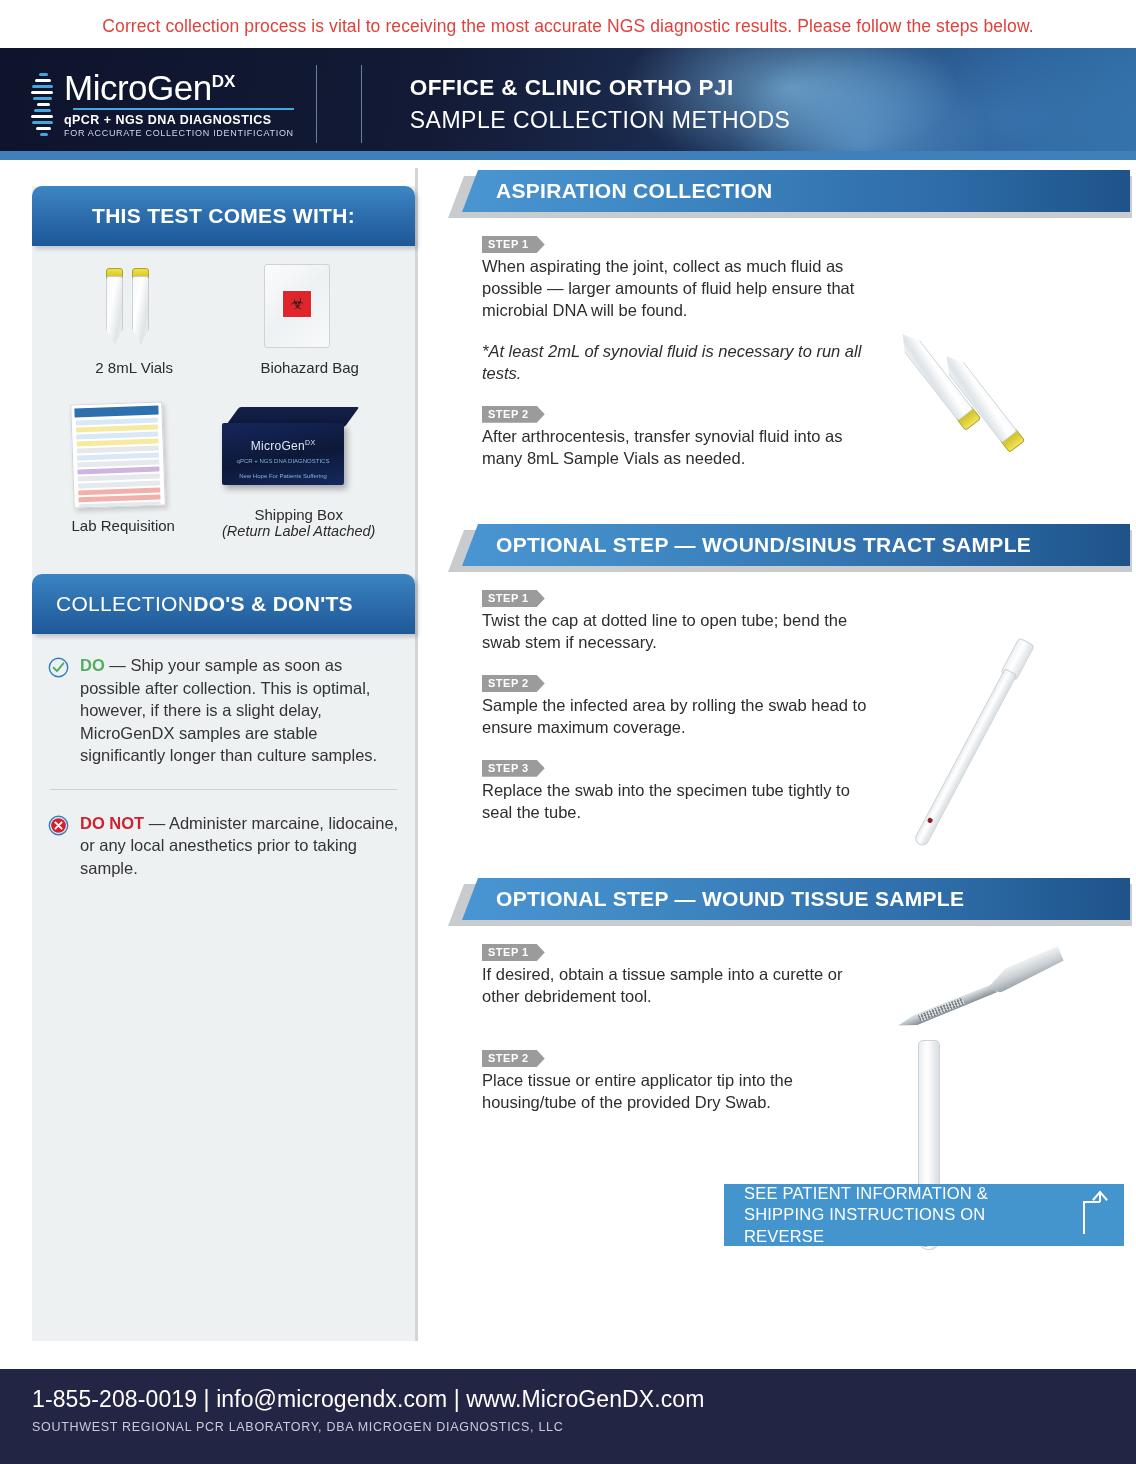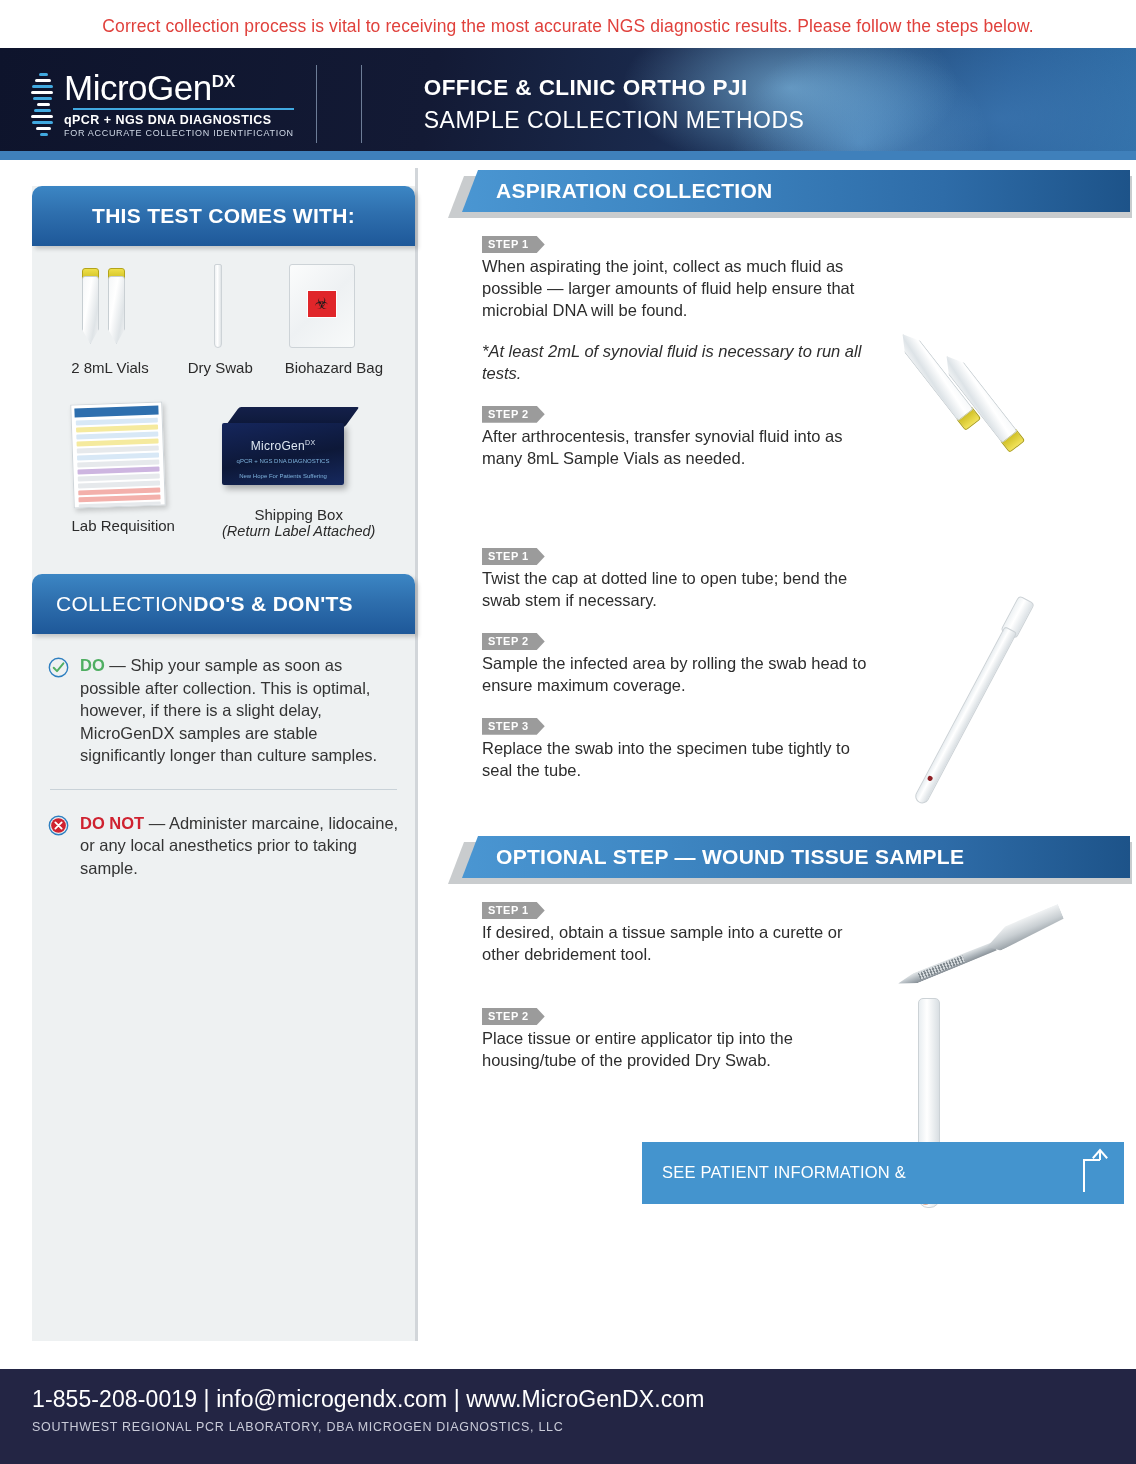--- a/index.html
+++ b/index.html
@@ -50,21 +50,21 @@
   .logo-ortho { display:flex; align-items:center; gap:7px; }
   .ortho-text { color:#fff; line-height:1; }
   .ortho-row { display:flex; align-items:flex-end; }
   .ortho-a { font-size:25px; font-weight:400; letter-spacing:.4px; }
   .ortho-b { font-size:28px; font-weight:700; letter-spacing:0px; }
   .ortho-reg { font-size:9px; vertical-align:super; }
   .ortho-by { font-size:8.5px; color:#ffffff; letter-spacing:.2px; margin-top:-4px; }
   .ortho-rule { height:1.5px; background:#41a9e0; width:100%; margin:4px 0 3px; }
   .ortho-sub { font-size:11.5px; font-style:italic; letter-spacing:.6px; text-align:right; }
 
-  .banner-title { margin-left:40px; color:#fff; }
+  .banner-title { margin-left:26px; color:#fff; }
   .banner-title .l1 { font-size:22.5px; font-weight:700; letter-spacing:.4px; }
   .banner-title .l2 { font-size:23px; font-weight:400; letter-spacing:.5px; margin-top:6px; }
 
   
   .body-wrap { position:relative; height:1181px; }
   .col-left { position:absolute; left:32px; top:26px; width:383px; bottom:0;
               background:#eef1f2; }
   .col-div  { position:absolute; left:415px; top:8px; bottom:0; width:3px; background:#d2d6da; }
 
   
@@ -228,21 +228,21 @@
   .tube2 { position:absolute; width:22px; height:210px; }
   .tube2 .body {
     position:absolute; inset:0;
     background:linear-gradient(90deg,#e9eef1,#ffffff 40%,#d9dfe3);
     border:1px solid #ccd2d6; border-radius:5px 5px 10px 10px;
   }
   .tube2 .blob { position:absolute; border-radius:50%; background:#e2a383; opacity:.85; }
 
   
   .reverse {
-    position:absolute; right:6px; bottom:0; width:482px; height:62px;
+    position:absolute; right:6px; bottom:0; width:400px; height:62px;
     background:#4494ce; display:flex; align-items:center; padding:0 14px 0 20px; gap:10px;
   }
   .reverse .txt { color:#fff; font-size:16.5px; line-height:1.28; letter-spacing:.2px; flex:1; }
 
   
   .footer {
     position:absolute; left:0; right:0; bottom:0; height:95px;
     background:#232544; padding:17px 0 0 32px;
   }
   .footer .l1 { color:#fff; font-size:23px; letter-spacing:.1px; }
@@ -312,26 +312,20 @@
                   <div class="tube"></div>
                 </div>
               <div class="vial" style="left:44px;top:6px;">
                   <div class="cap"></div>
                   <div class="tube"></div>
                 </div>
             </div>
             <div class="kit-label">2 8mL Vials</div>
           </div>
 
-          <div class="kit-item">
-            <div class="art-swab">
-                <div class="stick"></div>
-              </div>
-            <div class="kit-label">Dry Swab</div>
-          </div>
 
           <div class="kit-item">
             <div class="art-bag">
               <div class="bag"></div>
                 <div class="hazard">☣</div>
             </div>
             <div class="kit-label">Biohazard Bag</div>
           </div>
         </div>
 
@@ -438,20 +432,24 @@
             </div>
             <div class="diag-vial" style="left:76px; top:22px; transform:rotate(142deg);">
               <div class="cap"></div>
                 <div class="tube"></div>
             </div>
           </div>
         </div>
       </div>
 
       <div class="sec" style="margin-top:12px">
+        <div class="sec-head">
+          <div class="shadow"></div>
+          <div class="bar">OPTIONAL STEP — WOUND/SINUS TRACT SAMPLE</div>
+        </div>
         <div class="sec-body" style="min-height:300px">
           <div class="sec-text">
             <div class="step-badge">STEP 1</div>
             <div class="step-text">Twist the cap at dotted line to open tube; bend the swab stem if necessary.</div>
             <div class="step-gap"></div>
             <div class="step-badge">STEP 2</div>
             <div class="step-text">Sample the infected area by rolling the swab head to ensure maximum coverage.</div>
             <div class="step-gap"></div>
             <div class="step-badge">STEP 3</div>
             <div class="step-text">Replace the swab into the specimen tube tightly to seal the tube.</div>
@@ -493,20 +491,21 @@
               <div class="blob" style="left:10px; bottom:9px; width:8px; height:7px;"></div>
               <div class="blob" style="left:4px; bottom:3px; width:7px; height:6px;"></div>
             </div>
           </div>
         </div>
       </div>
 
       <div class="reverse">
         <div class="txt">
           <div>SEE PATIENT INFORMATION &amp;</div>
+          <div>SHIPPING INSTRUCTIONS ON REVERSE</div>
         </div>
         <div>
           <svg width="34" height="46" viewBox="0 0 34 46">
             <path d="M8 44 L8 12 L24 12" fill="none" stroke="#ffffff" stroke-width="2"></path>
             <path d="M24 12 L24 3" fill="none" stroke="#ffffff" stroke-width="2"></path>
             <path d="M17.5 9.5 L24 2 L30.5 9.5" fill="none" stroke="#ffffff" stroke-width="2" stroke-linecap="square"></path>
           </svg>
         </div>
       </div>
 

